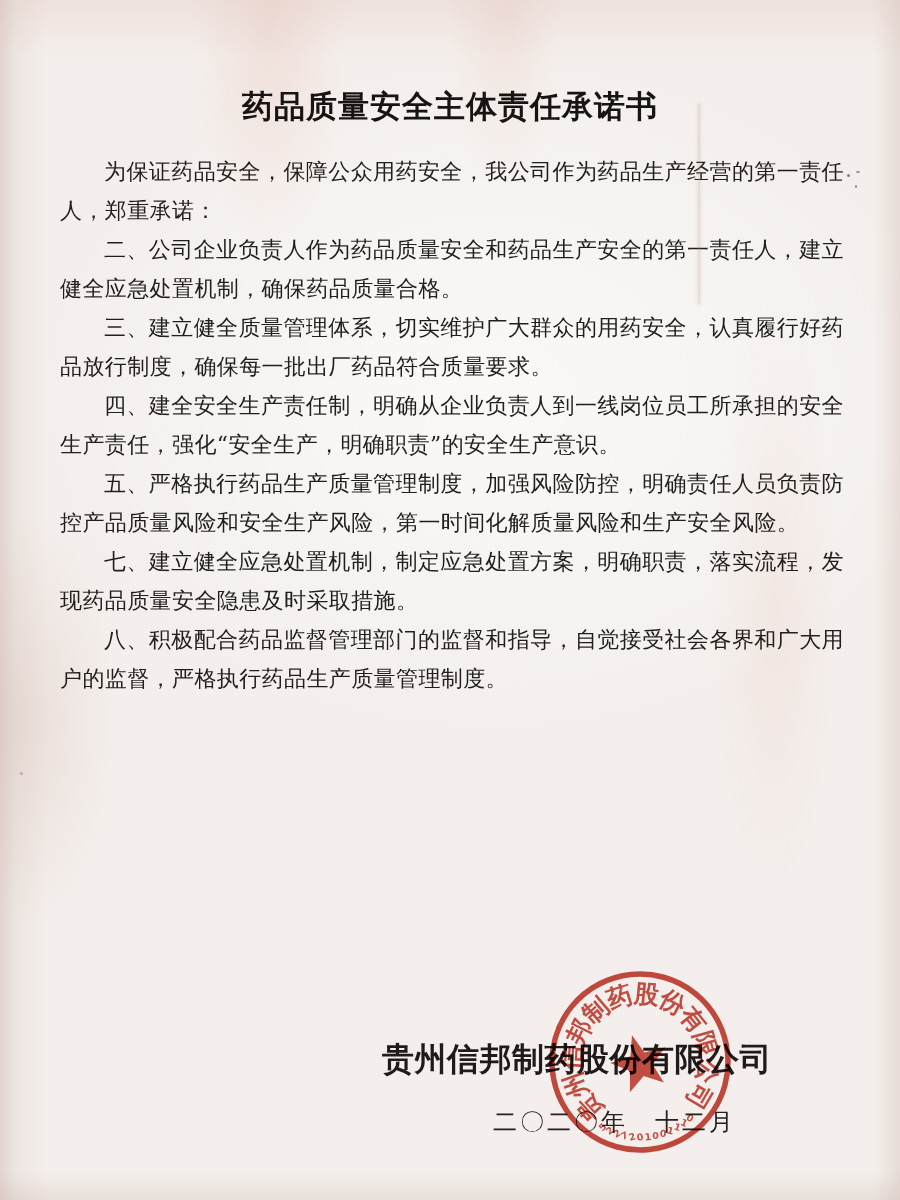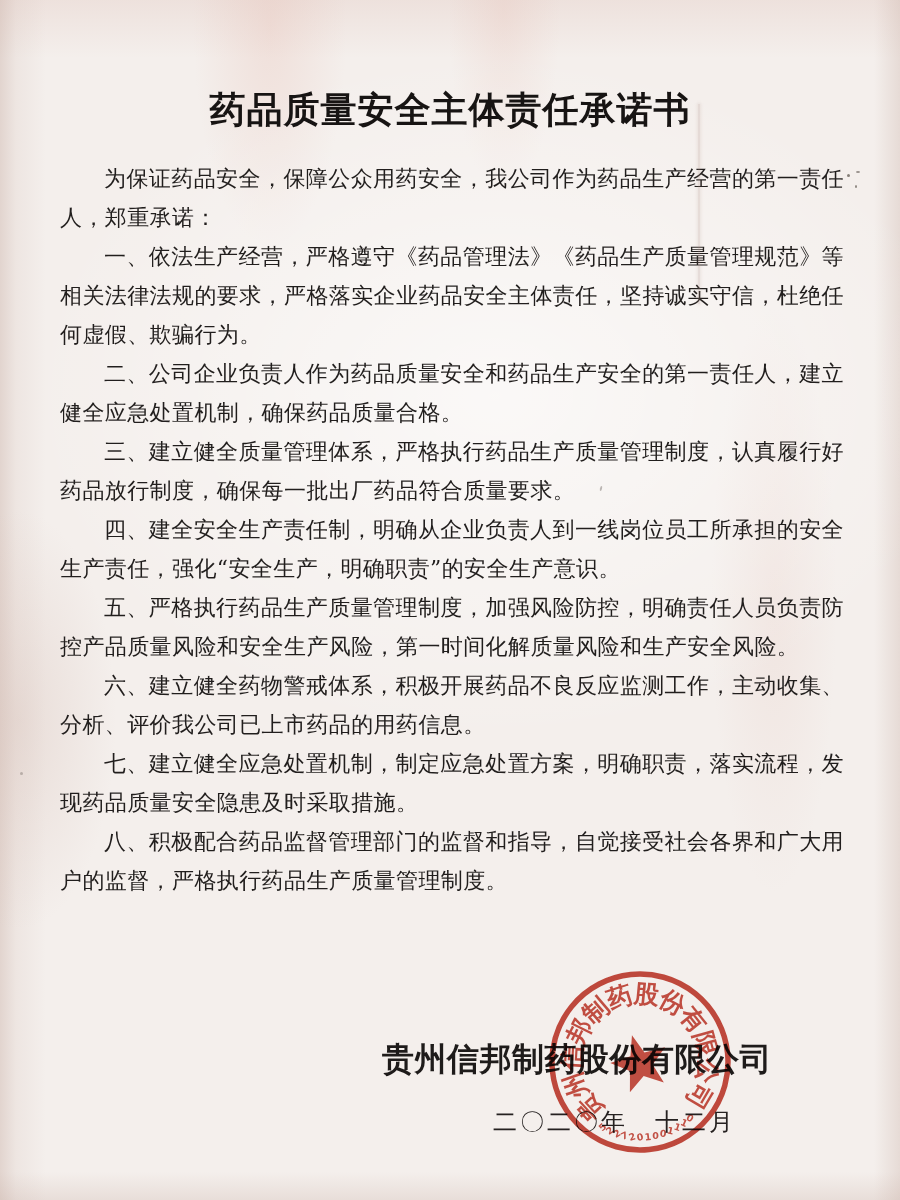--- a/index.html
+++ b/index.html
@@ -20,21 +20,21 @@
       radial-gradient(ellipse 140px 300px at 2% 60%, rgba(206,178,168,.30), rgba(206,178,168,0) 70%),
       linear-gradient(90deg, rgba(198,172,162,.40) 0px, rgba(198,172,162,.14) 16px, rgba(198,172,162,0) 46px),
       linear-gradient(270deg, rgba(198,172,162,.30) 0px, rgba(198,172,162,0) 26px),
       linear-gradient(0deg, rgba(198,172,162,.26) 0px, rgba(198,172,162,0) 28px),
       linear-gradient(180deg, rgba(224,196,188,.32) 0px, rgba(224,196,188,0) 58px),
       #f4efec;
   }
   .title{
     margin:0;padding-top:86px;
     text-align:center;
-    font-size:36px;font-weight:700;letter-spacing:1px;
+    font-size:31px;font-weight:700;letter-spacing:1px;
     color:#171413;
   }
   .content{
     margin-top:24px;
     padding:0 56px 0 60px;
     font-size:22px;line-height:39px;
     letter-spacing:.4px;
     text-align:justify;
   }
   .content p{margin:0;text-indent:2em;}
@@ -76,26 +76,24 @@
   <div class="speck sp1"></div>
   <div class="speck sp2"></div>
   <div class="speck sp3"></div>
   <div class="speck sp4"></div>
   <div class="speck sp5"></div>
 
   <h1 class="title">药品质量安全主体责任承诺书</h1>
 
   <div class="content">
     <p>为保证药品安全，保障公众用药安全，我公司作为药品生产经营的第一责任人，郑重承诺：</p>
-    <p>一、依法生产经营，严格遵守《药品管理法》《药品生产质量管理规范》等相关法律法规的要求，严格落实企业药品安全主体责任，坚持诚实守信，杜绝任何虚假、欺骗行为。</p>
     <p>二、公司企业负责人作为药品质量安全和药品生产安全的第一责任人，建立健全应急处置机制，确保药品质量合格。</p>
-    <p>三、建立健全质量管理体系，严格执行药品生产质量管理制度，认真履行好药品放行制度，确保每一批出厂药品符合质量要求。</p>
+    <p>三、建立健全质量管理体系，切实维护广大群众的用药安全，认真履行好药品放行制度，确保每一批出厂药品符合质量要求。</p>
     <p>四、建全安全生产责任制，明确从企业负责人到一线岗位员工所承担的安全生产责任，强化“安全生产，明确职责”的安全生产意识。</p>
     <p>五、严格执行药品生产质量管理制度，加强风险防控，明确责任人员负责防控产品质量风险和安全生产风险，第一时间化解质量风险和生产安全风险。</p>
-    <p>六、建立健全药物警戒体系，积极开展药品不良反应监测工作，主动收集、分析、评价我公司已上市药品的用药信息。</p>
     <p>七、建立健全应急处置机制，制定应急处置方案，明确职责，落实流程，发现药品质量安全隐患及时采取措施。</p>
     <p>八、积极配合药品监督管理部门的监督和指导，自觉接受社会各界和广大用户的监督，严格执行药品生产质量管理制度。</p>
   </div>
 
   <div class="company">贵州信邦制药股份有限公司</div>
   <div class="date">二〇二〇年　十二月</div>
 
   <svg id="seal-svg" class="seal" viewBox="-102 -102 204 204">
       <circle cx="0" cy="0" r="88" fill="none" stroke="#c03527" stroke-width="5.5" opacity="0.95"></circle>
       <text transform="translate(-54.7,40.4) rotate(-126.5)" fill="#c03527" font-size="25" font-weight="bold" text-anchor="middle" dominant-baseline="central" opacity="0.92">贵</text>

